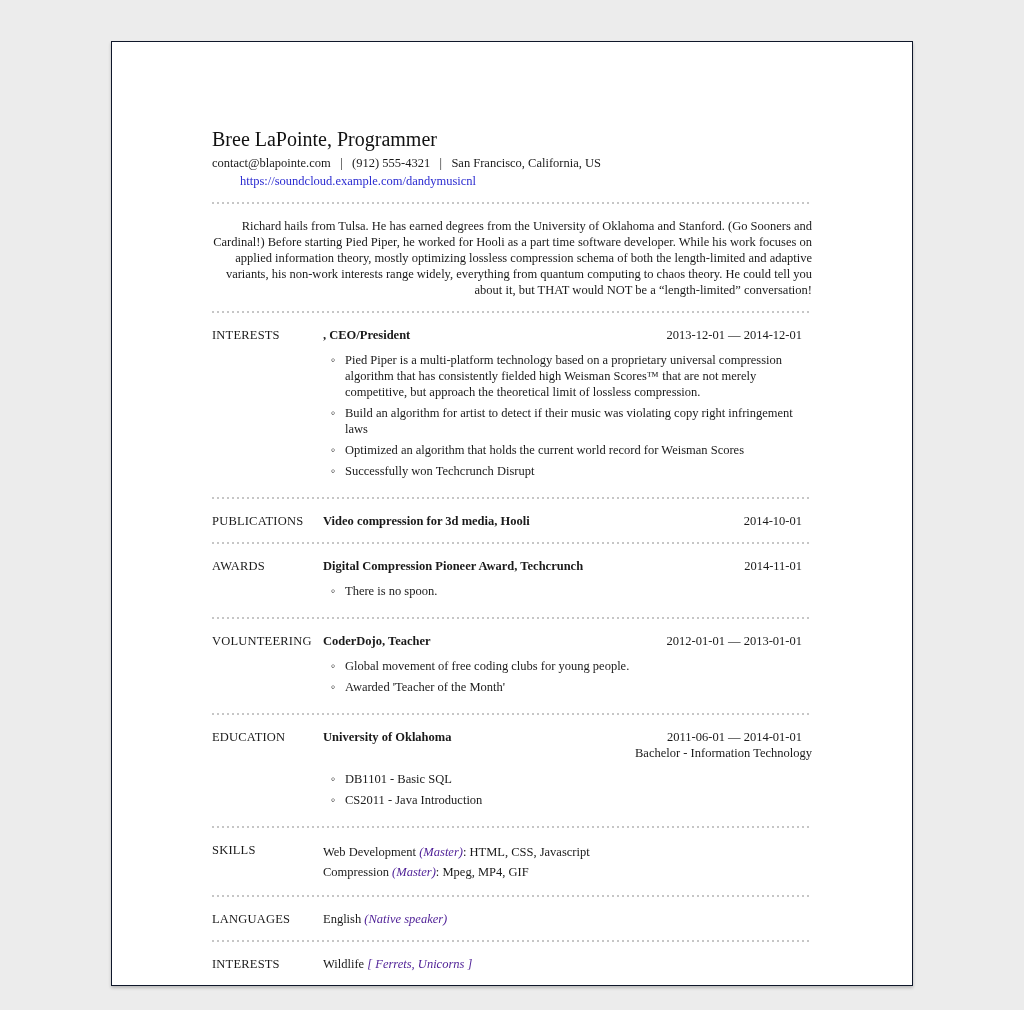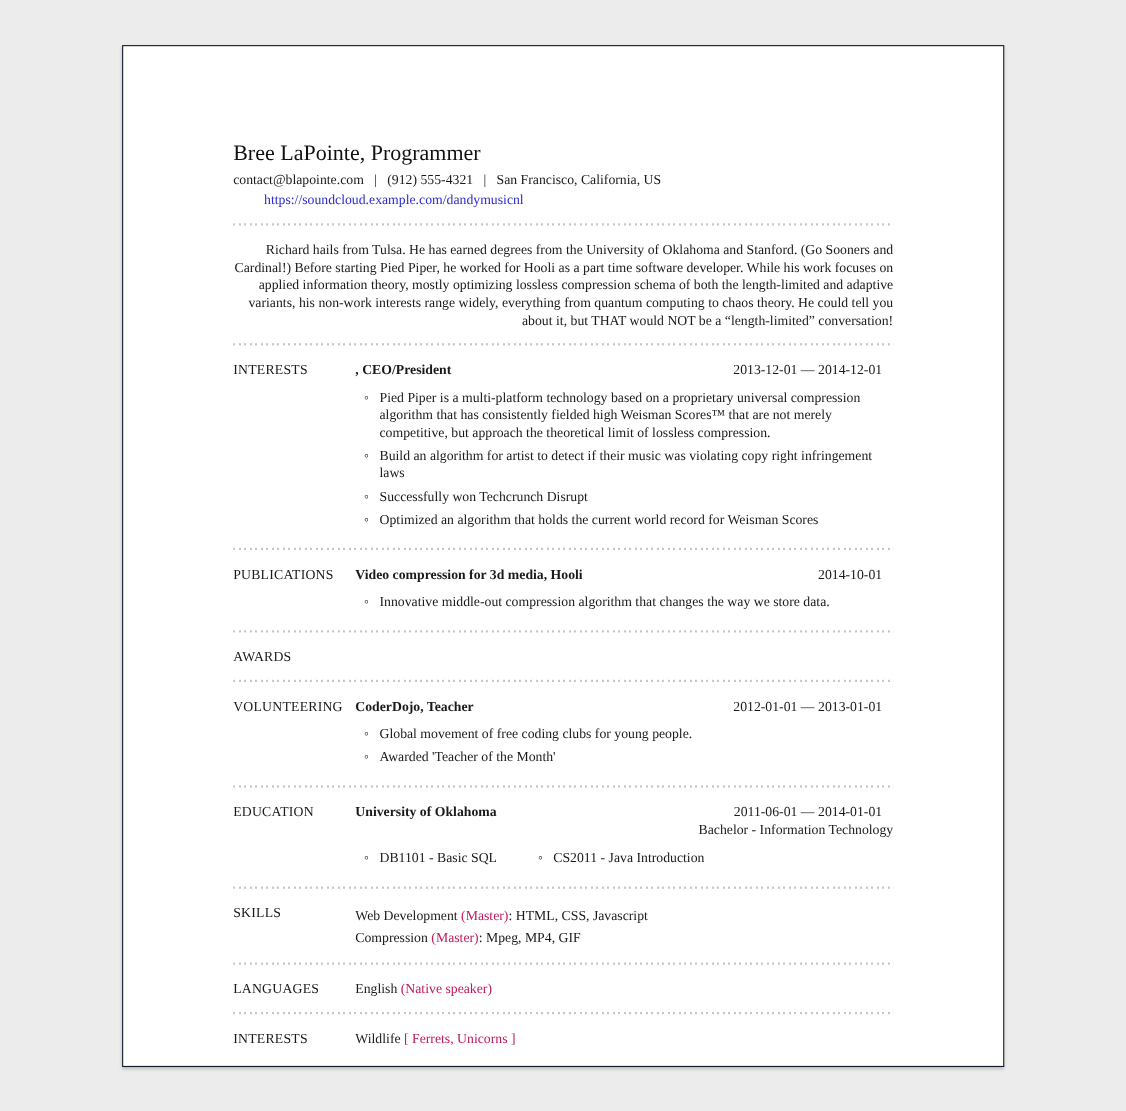--- a/index.html
+++ b/index.html
@@ -79,24 +79,24 @@
     padding-left: 22px;
     margin-bottom: 5px;
   }
   ul.bullets li::before {
     content: "\25E6";
     position: absolute;
     left: 8px;
     top: 0;
     color: #1a1a1a;
   }
-  ul.bullets.courses { display: flex; margin-top: 10px; }
+  ul.bullets.courses { display: flex; margin-top: 10px; flex-direction: column; }
   ul.bullets.courses li:first-child { width: 158px; }
   .skill-line { line-height: 20px; }
-  .muted-italic { color: #be185d; }
+  .muted-italic { color: #4c1d95; font-style: italic; }
   .bold { font-weight: normal; }
 </style>
 </head>
 <body>
 
 <div class="page">
 
   <div>
     <div class="name">Bree LaPointe, Programmer</div>
     <div class="contact">contact@blapointe.com   |   (912) 555-4321   |   San Francisco, California, US</div>
@@ -114,43 +114,49 @@
   <div class="section">
     <div class="label">INTERESTS</div>
     <div class="content">
       <div class="title-line">
         <span class="item-title">, CEO/President</span>
         <span class="item-date">2013-12-01 — 2014-12-01</span>
       </div>
       <ul class="bullets">
         <li>Pied Piper is a multi-platform technology based on a proprietary universal compression algorithm that has consistently fielded high Weisman Scores™ that are not merely competitive, but approach the theoretical limit of lossless compression.</li>
         <li>Build an algorithm for artist to detect if their music was violating copy right infringement laws</li>
+        <li>Optimized an algorithm that holds the current world record for Weisman Scores</li>
         <li>Successfully won Techcrunch Disrupt</li>
-        <li>Optimized an algorithm that holds the current world record for Weisman Scores</li>
       </ul>
     </div>
   </div>
   <div class="sep" style="margin-top:0"></div>
 
   <div class="section">
     <div class="label">PUBLICATIONS</div>
     <div class="content">
       <div class="title-line">
         <span class="item-title">Video compression for 3d media, Hooli</span>
         <span class="item-date">2014-10-01</span>
       </div>
+    </div>
+  </div>
+  <div class="sep" style="margin-top:0"></div>
+
+  <div class="section">
+    <div class="label">AWARDS</div>
+    <div class="content">
+      <div class="title-line">
+        <span class="item-title">Digital Compression Pioneer Award, Techcrunch</span>
+        <span class="item-date">2014-11-01</span>
+      </div>
       <ul class="bullets">
-        <li>Innovative middle-out compression algorithm that changes the way we store data.</li>
-      </ul>
-    </div>
-  </div>
-  <div class="sep" style="margin-top:0"></div>
-
-  <div class="section">
-    <div class="label">AWARDS</div>
+        <li>There is no spoon.</li>
+      </ul>
+    </div>
   </div>
   <div class="sep" style="margin-top:0"></div>
 
   <div class="section">
     <div class="label">VOLUNTEERING</div>
     <div class="content">
       <div class="title-line">
         <span class="item-title">CoderDojo, Teacher</span>
         <span class="item-date">2012-01-01 — 2013-01-01</span>
       </div>

